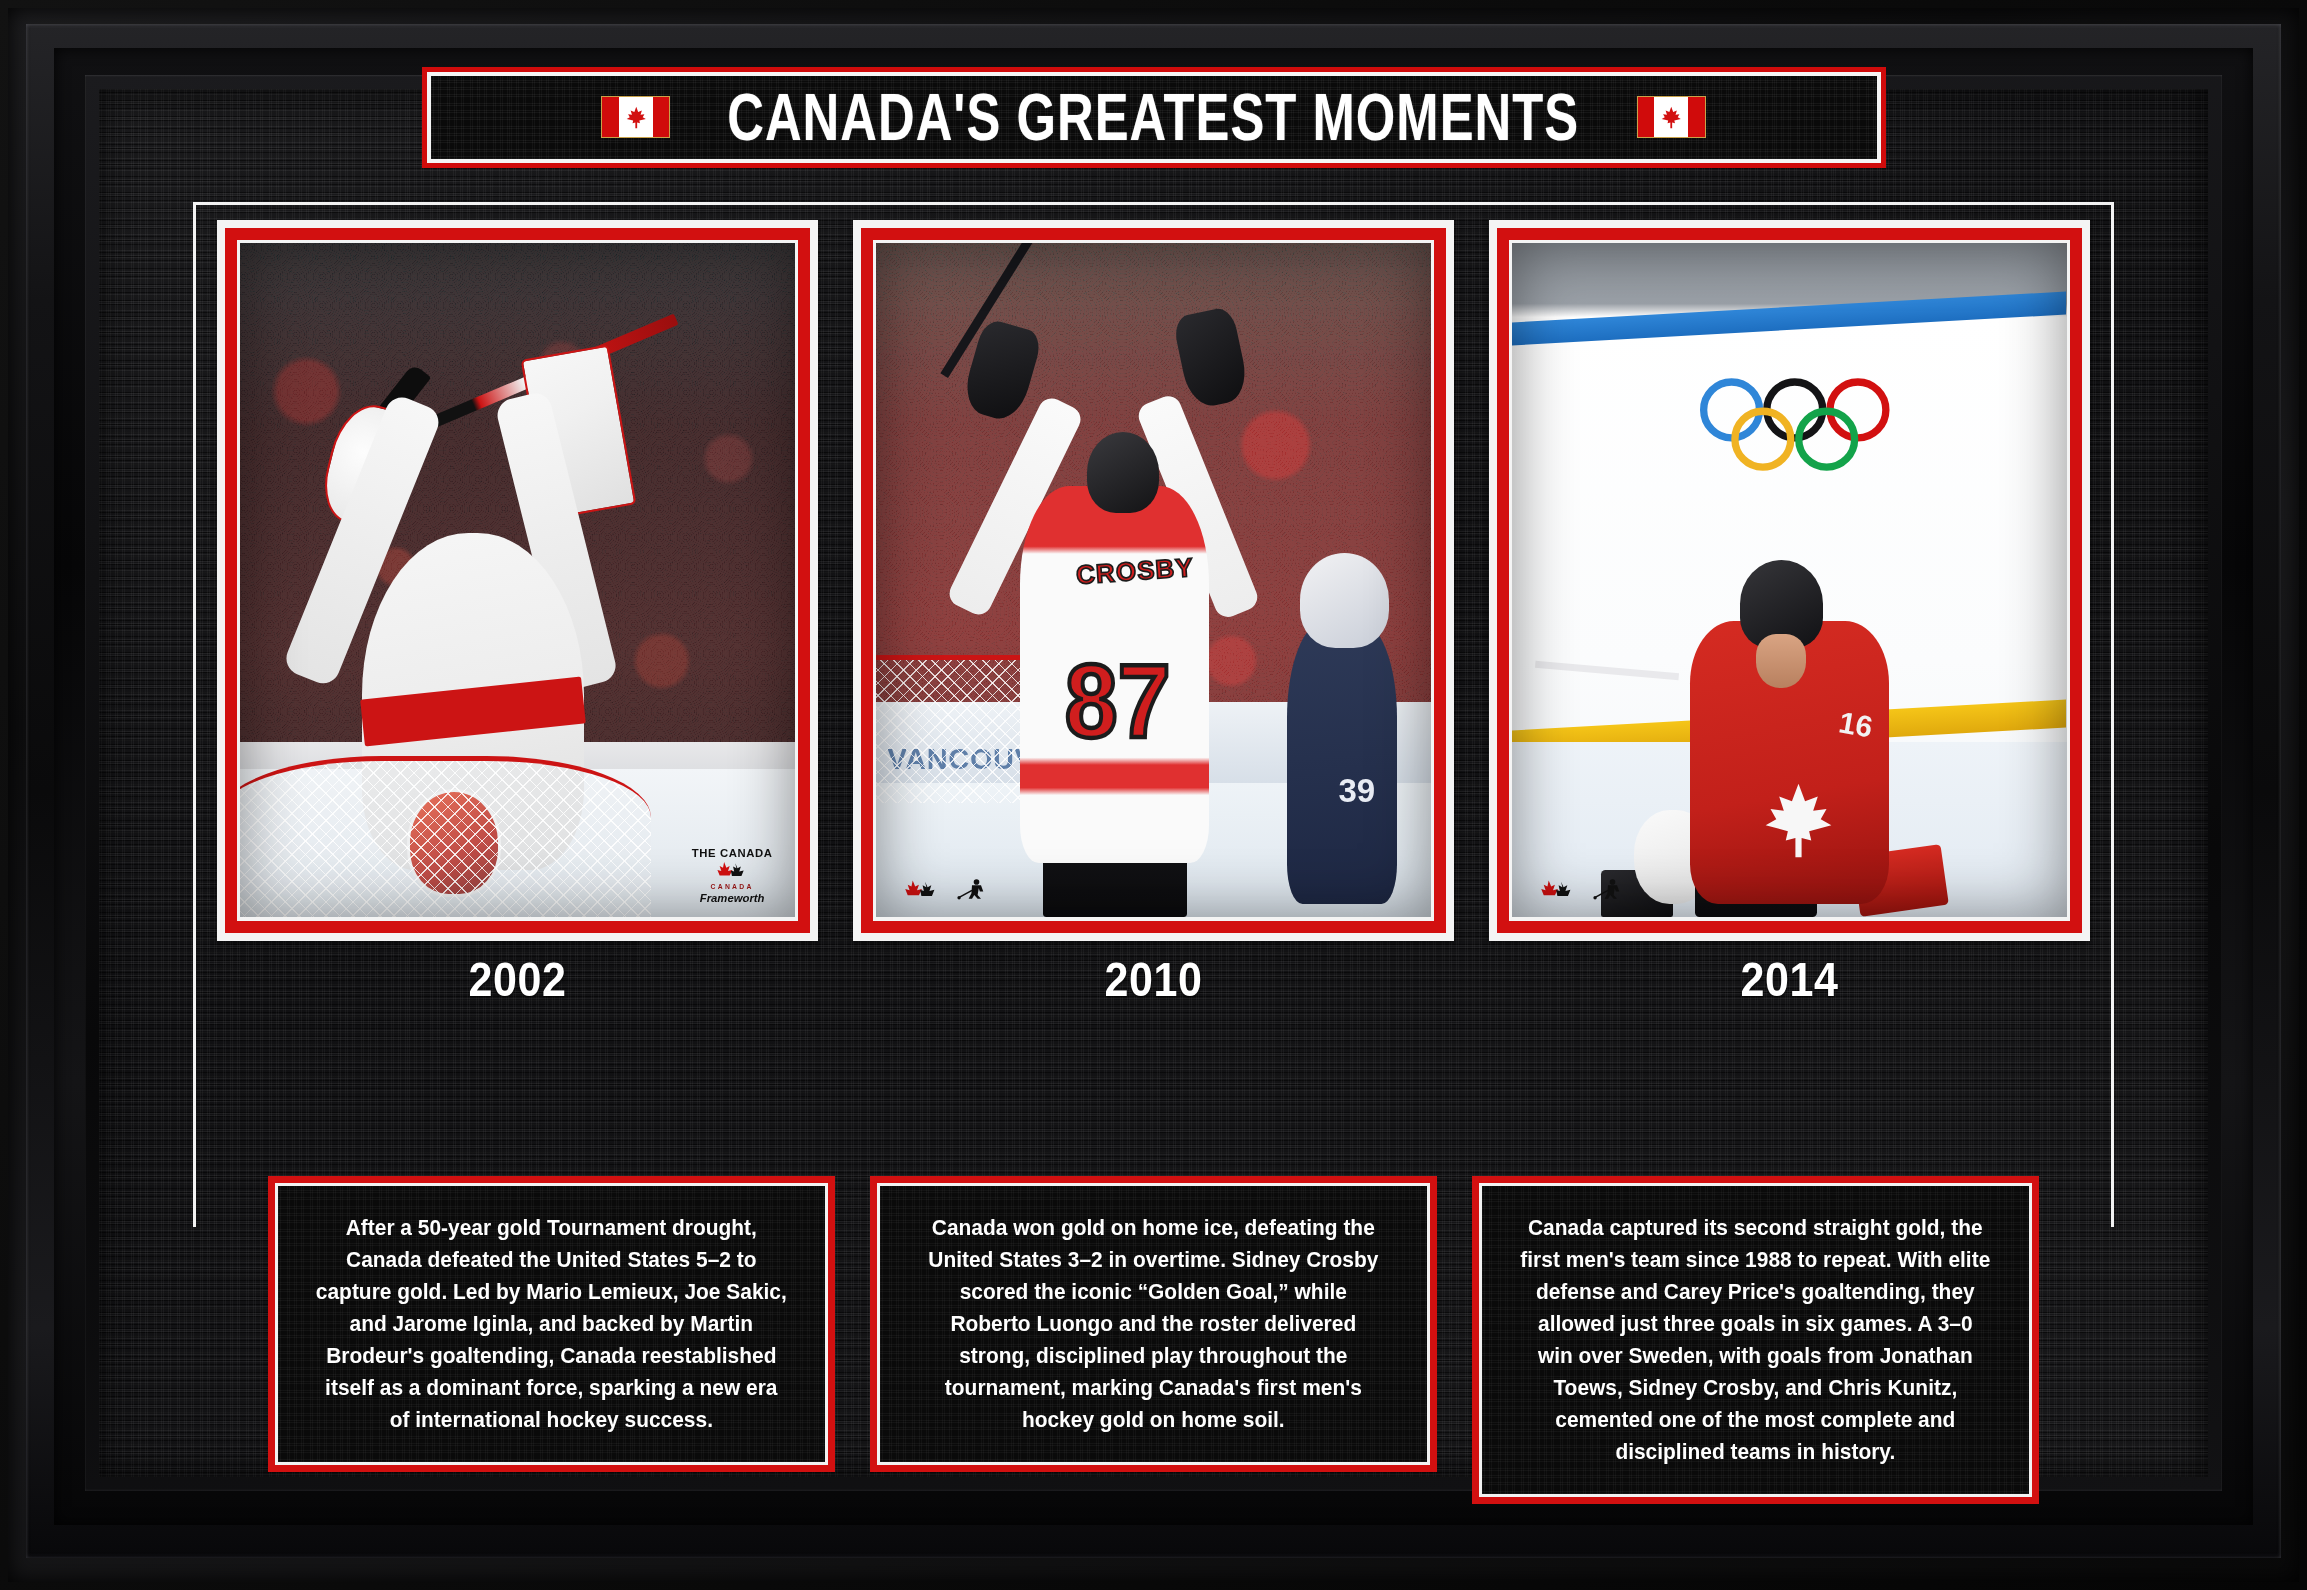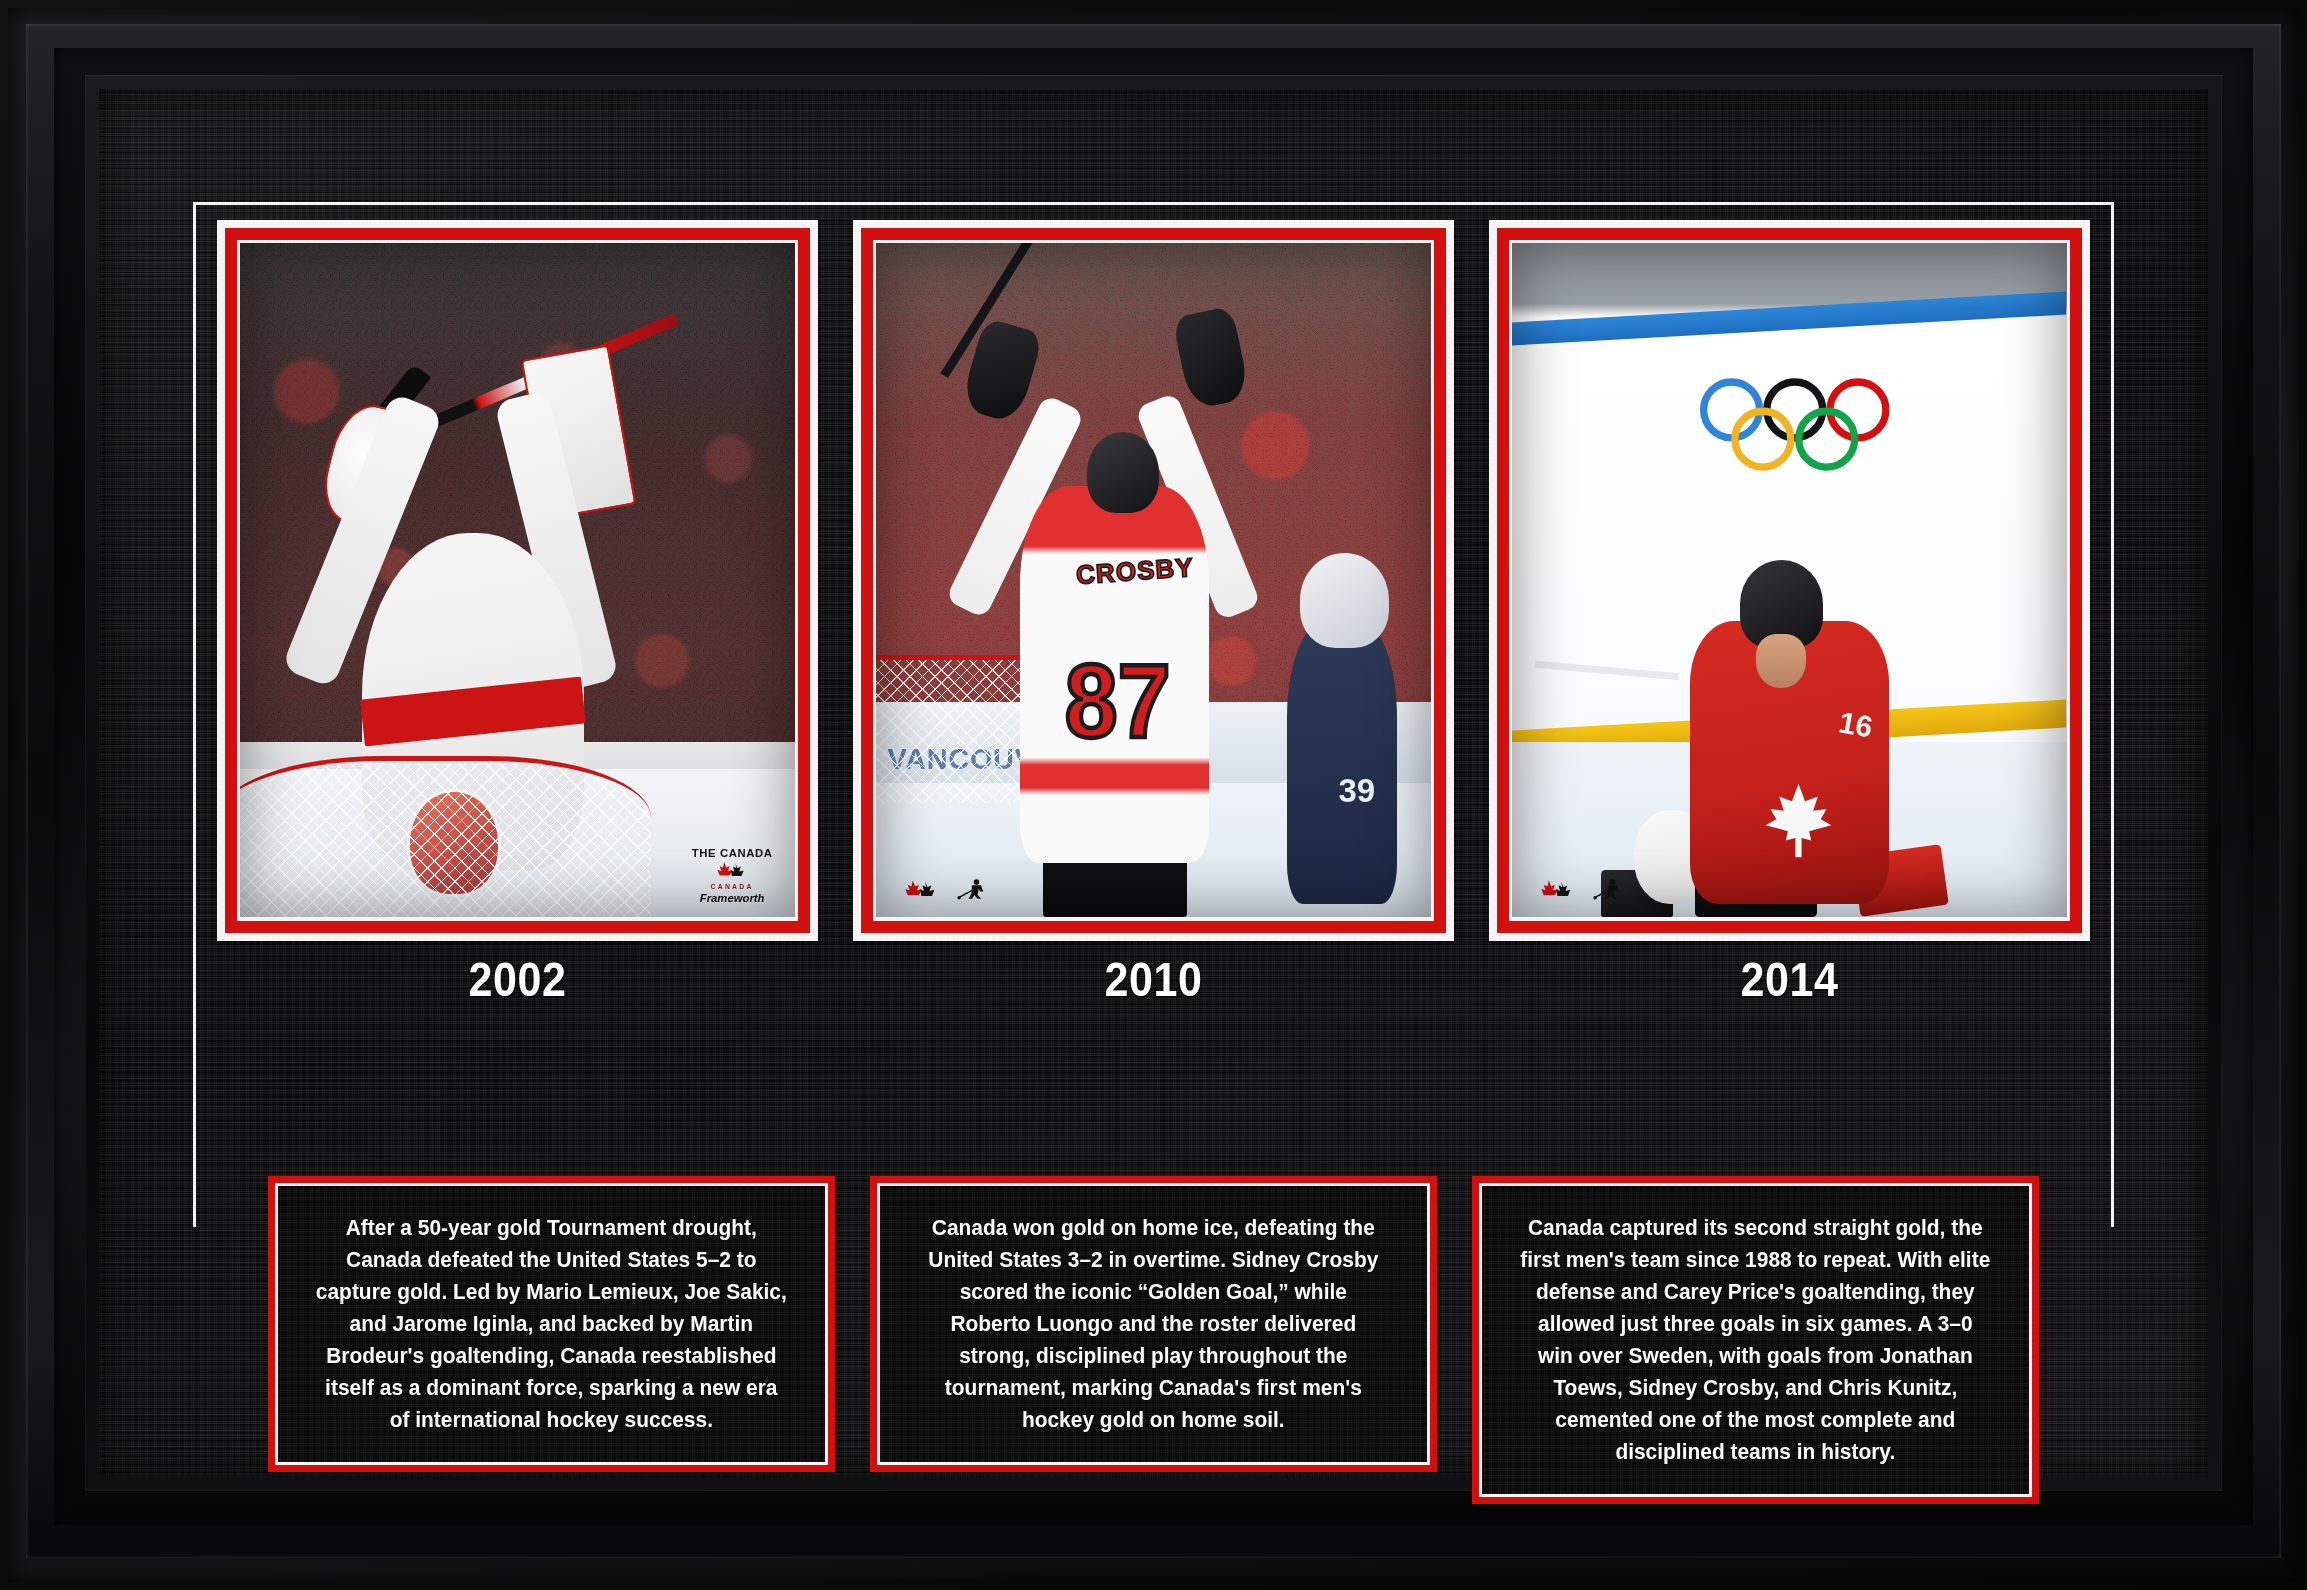--- a/index.html
+++ b/index.html
@@ -453,20 +453,43 @@
   <div class="frame-bevel-2"></div>
   <div class="frame-bevel-3"></div>
   <div class="frame-lip"></div>
 
   <div class="matte">
 
     <div class="accent-line accent-top"></div>
     <div class="accent-line accent-left"></div>
     <div class="accent-line accent-right"></div>
 
+    <div class="title-banner">
+      <div class="title-banner-inner-white">
+        <div class="title-banner-inner">
+
+          <div class="flag-pin">
+            <div class="white-band"></div>
+            <svg width="22.5" height="25" viewBox="0 0 40 44" aria-hidden="true">
+              <path d="M20 3 L23.4 12 L30 9.6 L27.6 17 L34.5 16 L31.5 21.4 L37 24.5 L25.5 27.5 L26.6 32.4 L21.6 31 L21.6 41 L18.4 41 L18.4 31 L13.4 32.4 L14.5 27.5 L3 24.5 L8.5 21.4 L5.5 16 L12.4 17 L10 9.6 L16.6 12 Z" fill="#d21010"></path>
+            </svg>
+          </div>
+
+          <div class="title-text">CANADA'S GREATEST MOMENTS</div>
+
+          <div class="flag-pin">
+            <div class="white-band"></div>
+            <svg width="22.5" height="25" viewBox="0 0 40 44" aria-hidden="true">
+              <path d="M20 3 L23.4 12 L30 9.6 L27.6 17 L34.5 16 L31.5 21.4 L37 24.5 L25.5 27.5 L26.6 32.4 L21.6 31 L21.6 41 L18.4 41 L18.4 31 L13.4 32.4 L14.5 27.5 L3 24.5 L8.5 21.4 L5.5 16 L12.4 17 L10 9.6 L16.6 12 Z" fill="#d21010"></path>
+            </svg>
+          </div>
+
+        </div>
+      </div>
+    </div>
 
     <div class="panels">
 
       <div class="panel">
         <div class="photo-outer-white">
           <div class="photo-red">
             <div class="photo-inner-white">
               <div class="photo">
                 <div class="crowd dots"></div>
                 <div class="rink-board"></div>

